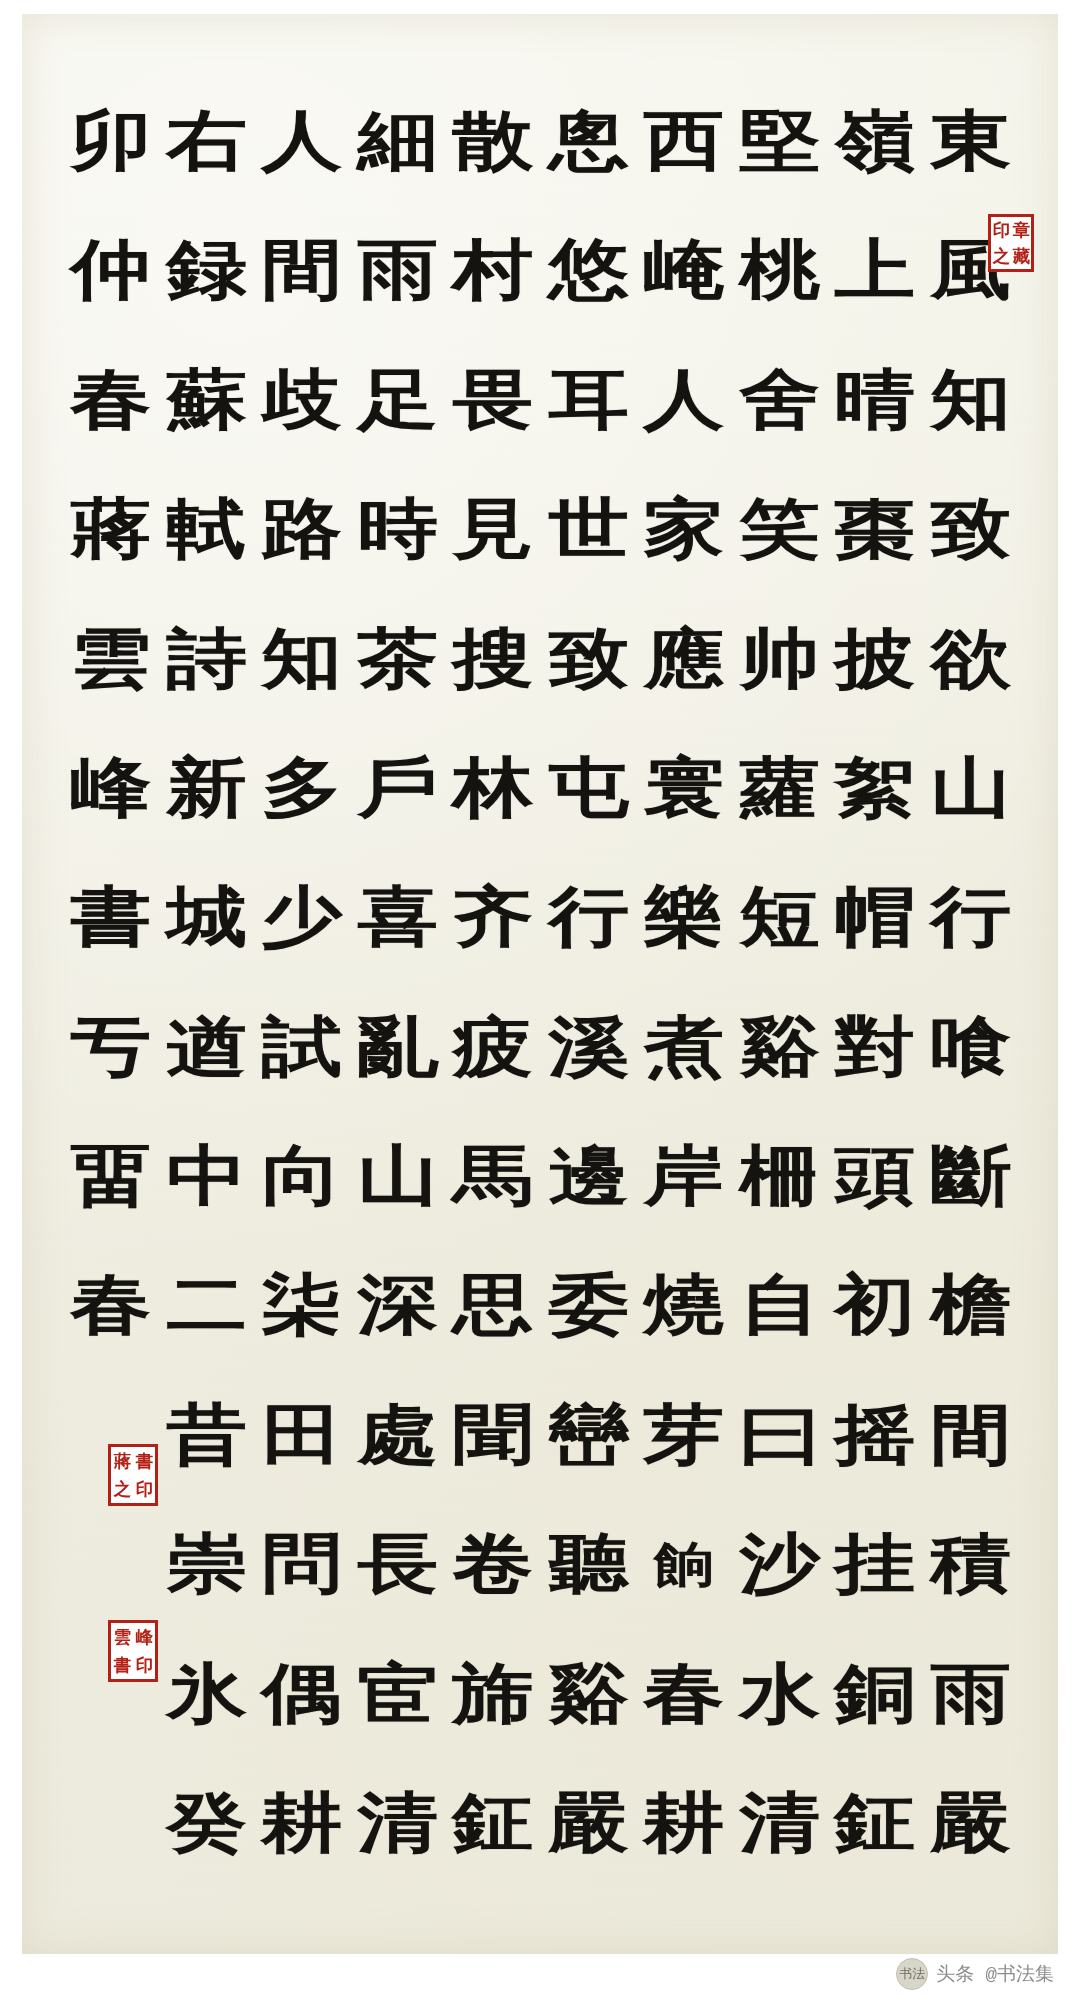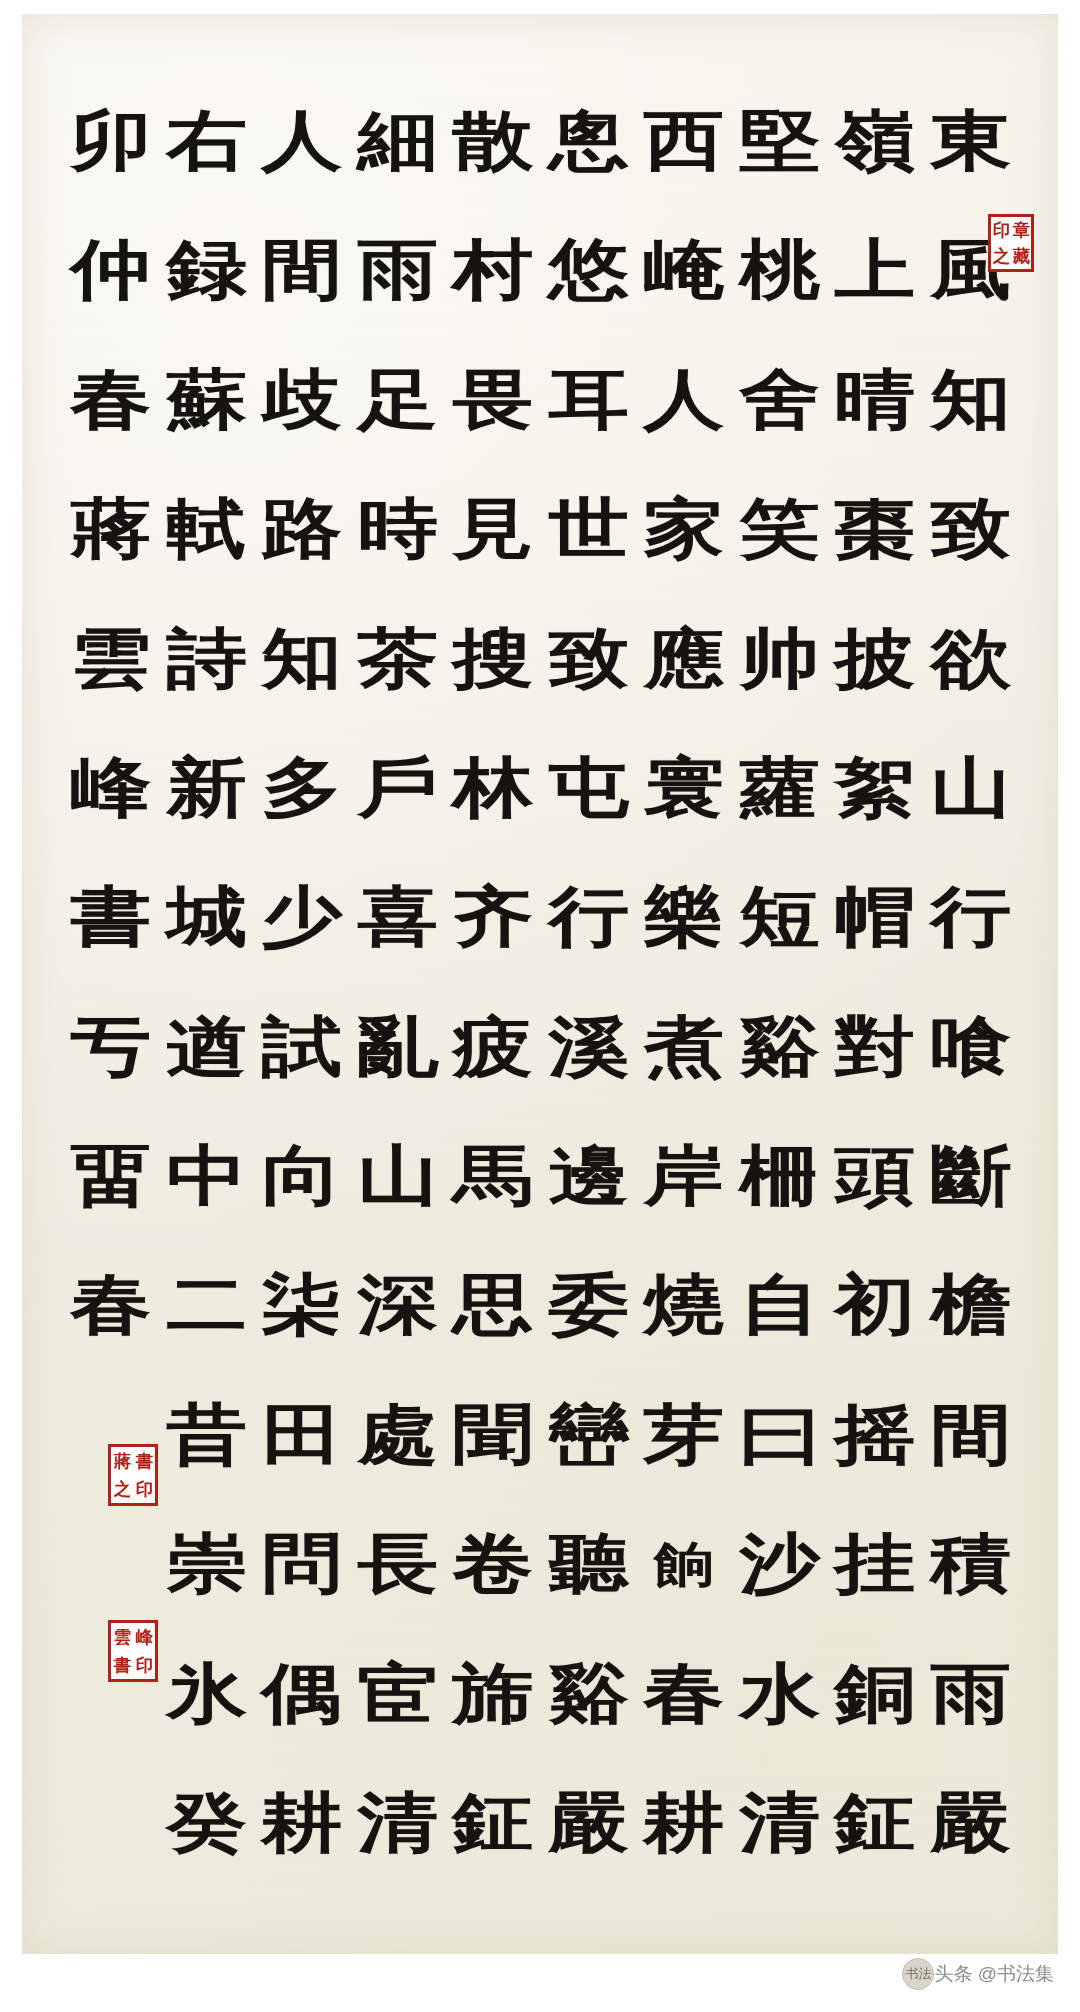--- a/index.html
+++ b/index.html
@@ -121,41 +121,42 @@
     height: 62px;
   }
 
   
   .watermark {
     position: absolute;
     right: 26px;
     bottom: 22px;
     display: flex;
     align-items: center;
-    gap: 0;
+    gap: 8px;
     color: #8c8c8c;
     font-size: 19px;
     font-family: "Liberation Sans", sans-serif;
   }
   .wm-logo {
     width: 30px;
     height: 30px;
     border-radius: 50%;
     background: #d8d5c9;
     border: 1px solid #c3bfb0;
     display: flex;
     align-items: center;
     justify-content: center;
     color: #6f6c62;
     font-size: 13px;
     font-family: "DejaVu Serif", serif;
     overflow: hidden;
   }
   .wm-text {
     white-space: nowrap;
+    font-family: Liberation Mono, monospace;
   }
 </style>
 </head>
 <body>
 
 <div class="page">
   <div class="paper">
     <div class="paper-grain"></div>
 
     <div class="calligraphy">

